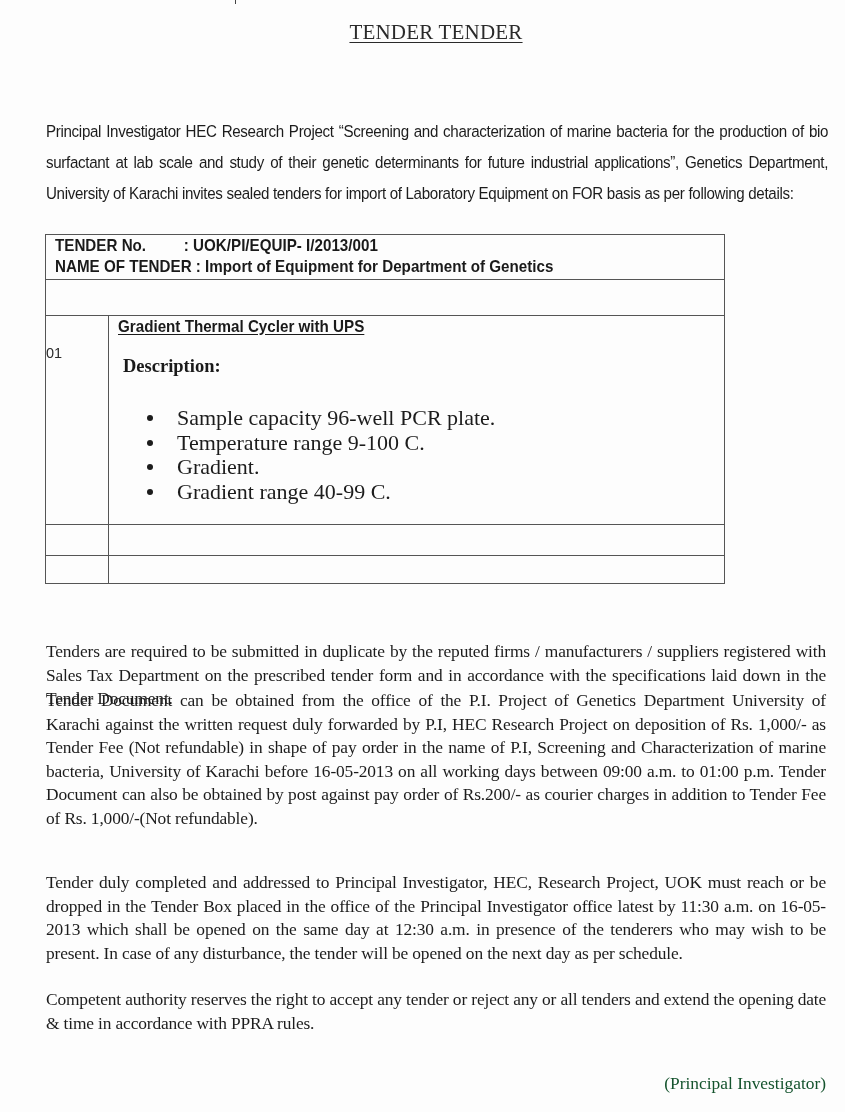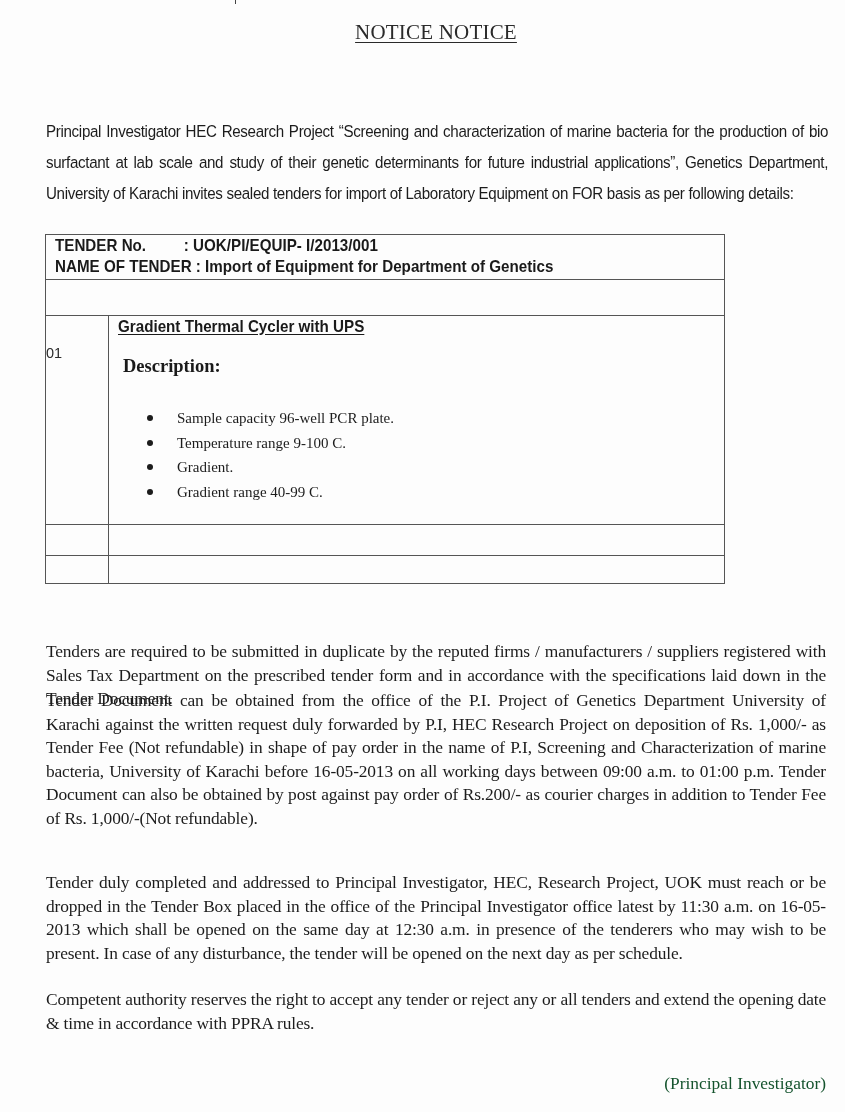--- a/index.html
+++ b/index.html
@@ -130,21 +130,21 @@
       color: #1a1a1a;
     }
     .bullets {
       position: absolute;
       left: 100px;
       top: 90px;
       margin: 0;
       padding: 0;
       list-style: none;
       font-family: "Liberation Serif", serif;
-      font-size: 15px;
+      font-size: 22px;
       line-height: 24.5px;
       color: #1c1c1c;
     }
     .bullets li {
       position: relative;
       padding-left: 31px;
       white-space: nowrap;
     }
     .bullet-icon {
       position: absolute;
@@ -188,21 +188,21 @@
     }
   </style>
 </head>
 <body>
 
 <div class="page">
 
   <div class="scan-mark"></div>
 
   <div class="title">
-    <span>NOTICE NOTICE</span>
+    <span>TENDER TENDER</span>
   </div>
 
   <div class="intro">Principal Investigator HEC Research Project “Screening and characterization of marine bacteria for the production of bio surfactant at lab scale and study of their genetic determinants for future industrial applications”, Genetics Department, University of Karachi invites sealed tenders for import of Laboratory Equipment on FOR basis as per following details:</div>
 
   <div class="tender-table">
 
     <div class="row row-header">
       <div class="hdr-line l1">
         <span class="lbl">TENDER No.</span><span>: UOK/PI/EQUIP- I/2013/001</span>
       </div>

